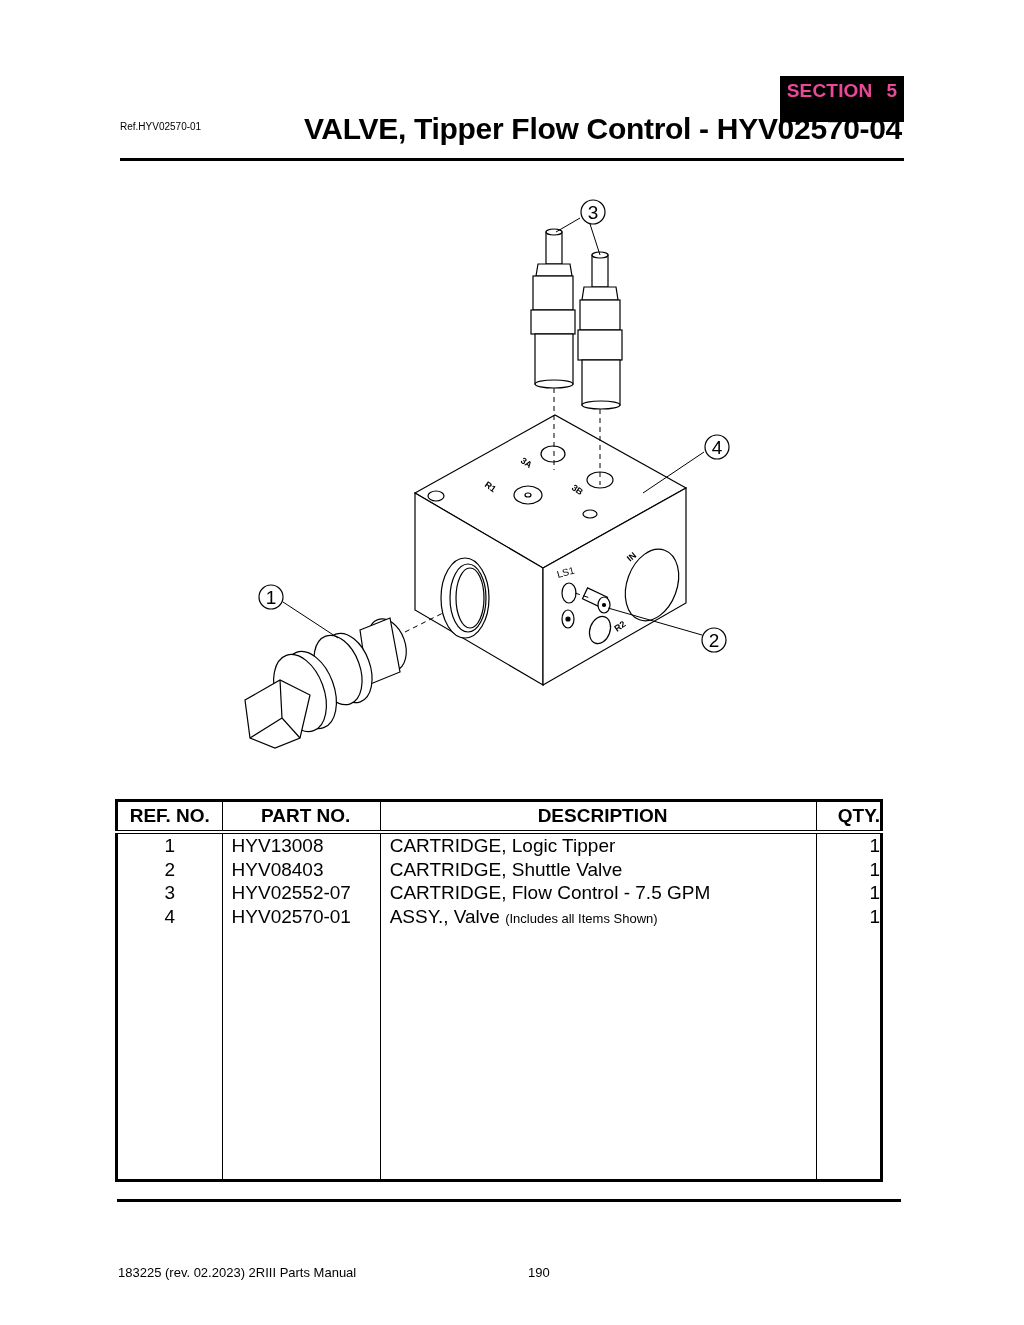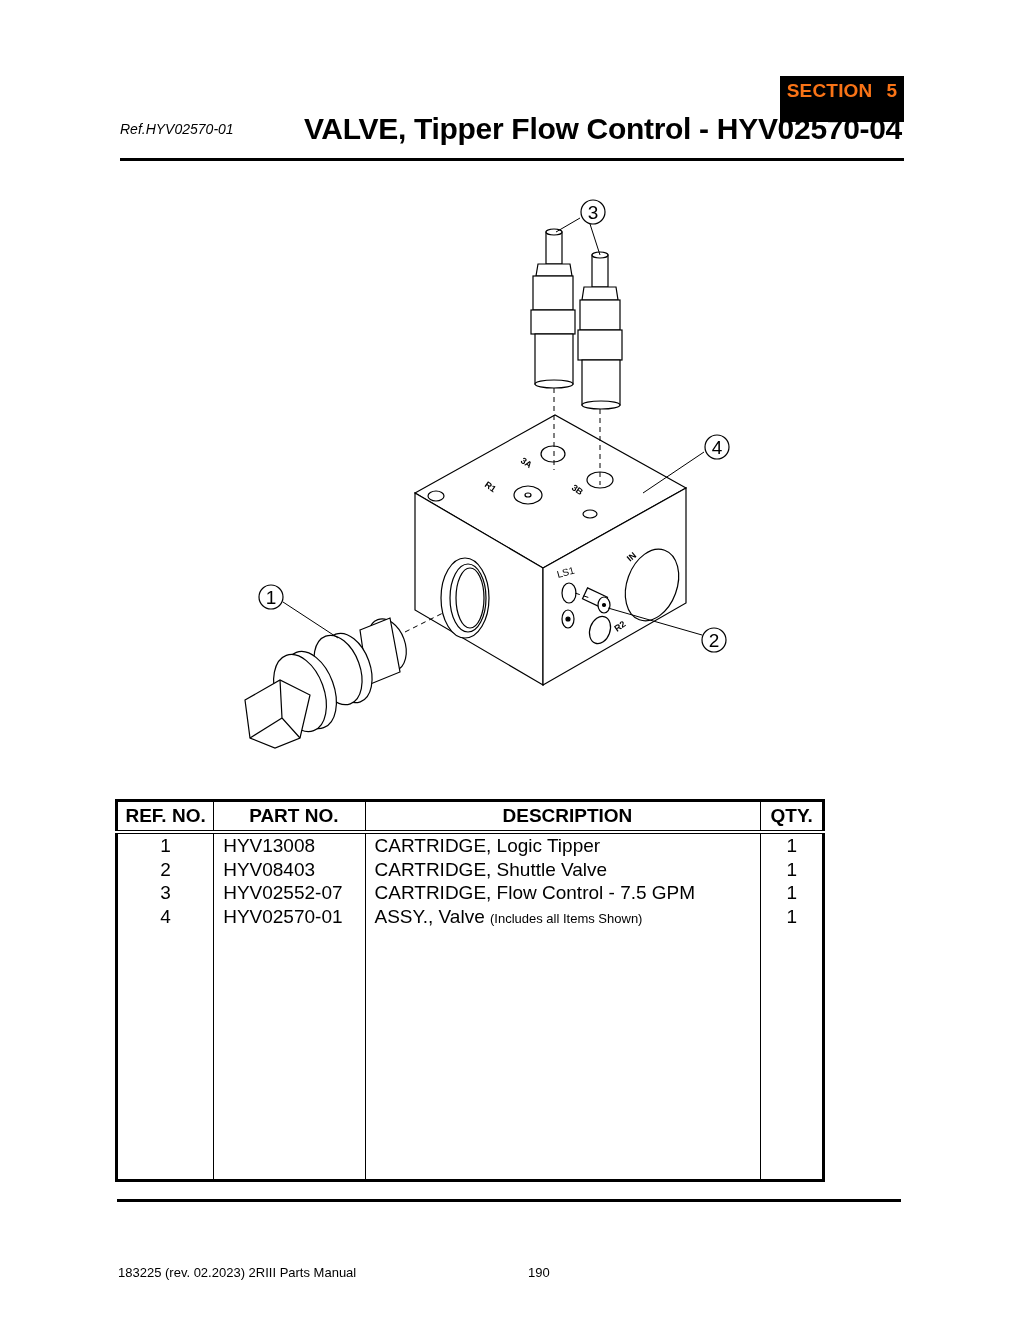--- a/index.html
+++ b/index.html
@@ -1,37 +1,37 @@
 <!DOCTYPE html>
 <html><head>
 <meta charset="utf-8">
 <style>
   html, body { margin: 0; padding: 0; background: #ffffff; }
   body { width: 1024px; height: 1325px; position: relative; overflow: hidden;
          font-family: "Liberation Sans", sans-serif; color: #000; }
   .section-badge { position: absolute; left: 780px; top: 76px; width: 124px; height: 46px;
-    background: #000; color: #f97316; font-weight: bold; font-size: 19px; line-height: 30px;
+    background: #000; color: #ec4899; font-weight: bold; font-size: 19px; line-height: 30px;
     text-align: center; letter-spacing: 0.2px; }
   .section-badge span.num { margin-left: 14px; }
-  .ref { position: absolute; left: 120px; top: 121px; font-size: 14px; font-style: italic; }
+  .ref { position: absolute; left: 120px; top: 121px; font-size: 10px; }
   .title { position: absolute; right: 122px; top: 112px; font-size: 30px; font-weight: bold;
     letter-spacing: -0.3px; white-space: nowrap; }
   .rule-top { position: absolute; left: 120px; top: 158px; width: 784px; height: 3px; background: #000; }
   .rule-bottom { position: absolute; left: 117px; top: 1199px; width: 784px; height: 3px; background: #000; }
   .diagram { position: absolute; left: 0; top: 170px; width: 1024px; height: 610px; }
-  table.parts { position: absolute; left: 115px; top: 799px; width: 710px; height: 383px;
+  table.parts { position: absolute; left: 115px; top: 799px; width: 768px; height: 383px;
     border-collapse: collapse; border: 3px solid #000; font-size: 19px; }
   table.parts th { font-weight: bold; height: 28px; border-right: 1.5px solid #000;
     border-bottom: 4px double #000; padding: 0; font-size: 19px; }
   table.parts td { border-right: 1.5px solid #000; padding: 0; vertical-align: top; line-height: 23.5px; }
   table.parts th:last-child, table.parts td:last-child { border-right: none; }
   .col-ref { width: 111px; text-align: center; }
   .col-part { width: 154px; padding-left: 9px !important; }
   .col-desc { width: 461px; padding-left: 9px !important; }
-  .col-qty { width: 66px; text-align: center; }
+  .col-qty { width: 66px; text-align: right; }
   .desc-note { font-size: 13px; }
   .cell-line { display: block; height: 23.5px; }
   .footer-left { position: absolute; left: 118px; top: 1265px; font-size: 13px; }
   .footer-page { position: absolute; left: 528px; top: 1265px; font-size: 13px; }
   .callout-text { font-family: "Liberation Sans", sans-serif; font-size: 19px; }
   .port-text { font-family: "Liberation Sans", sans-serif; font-size: 9px; font-weight: bold; }
 </style>
 </head>
 <body>
 

